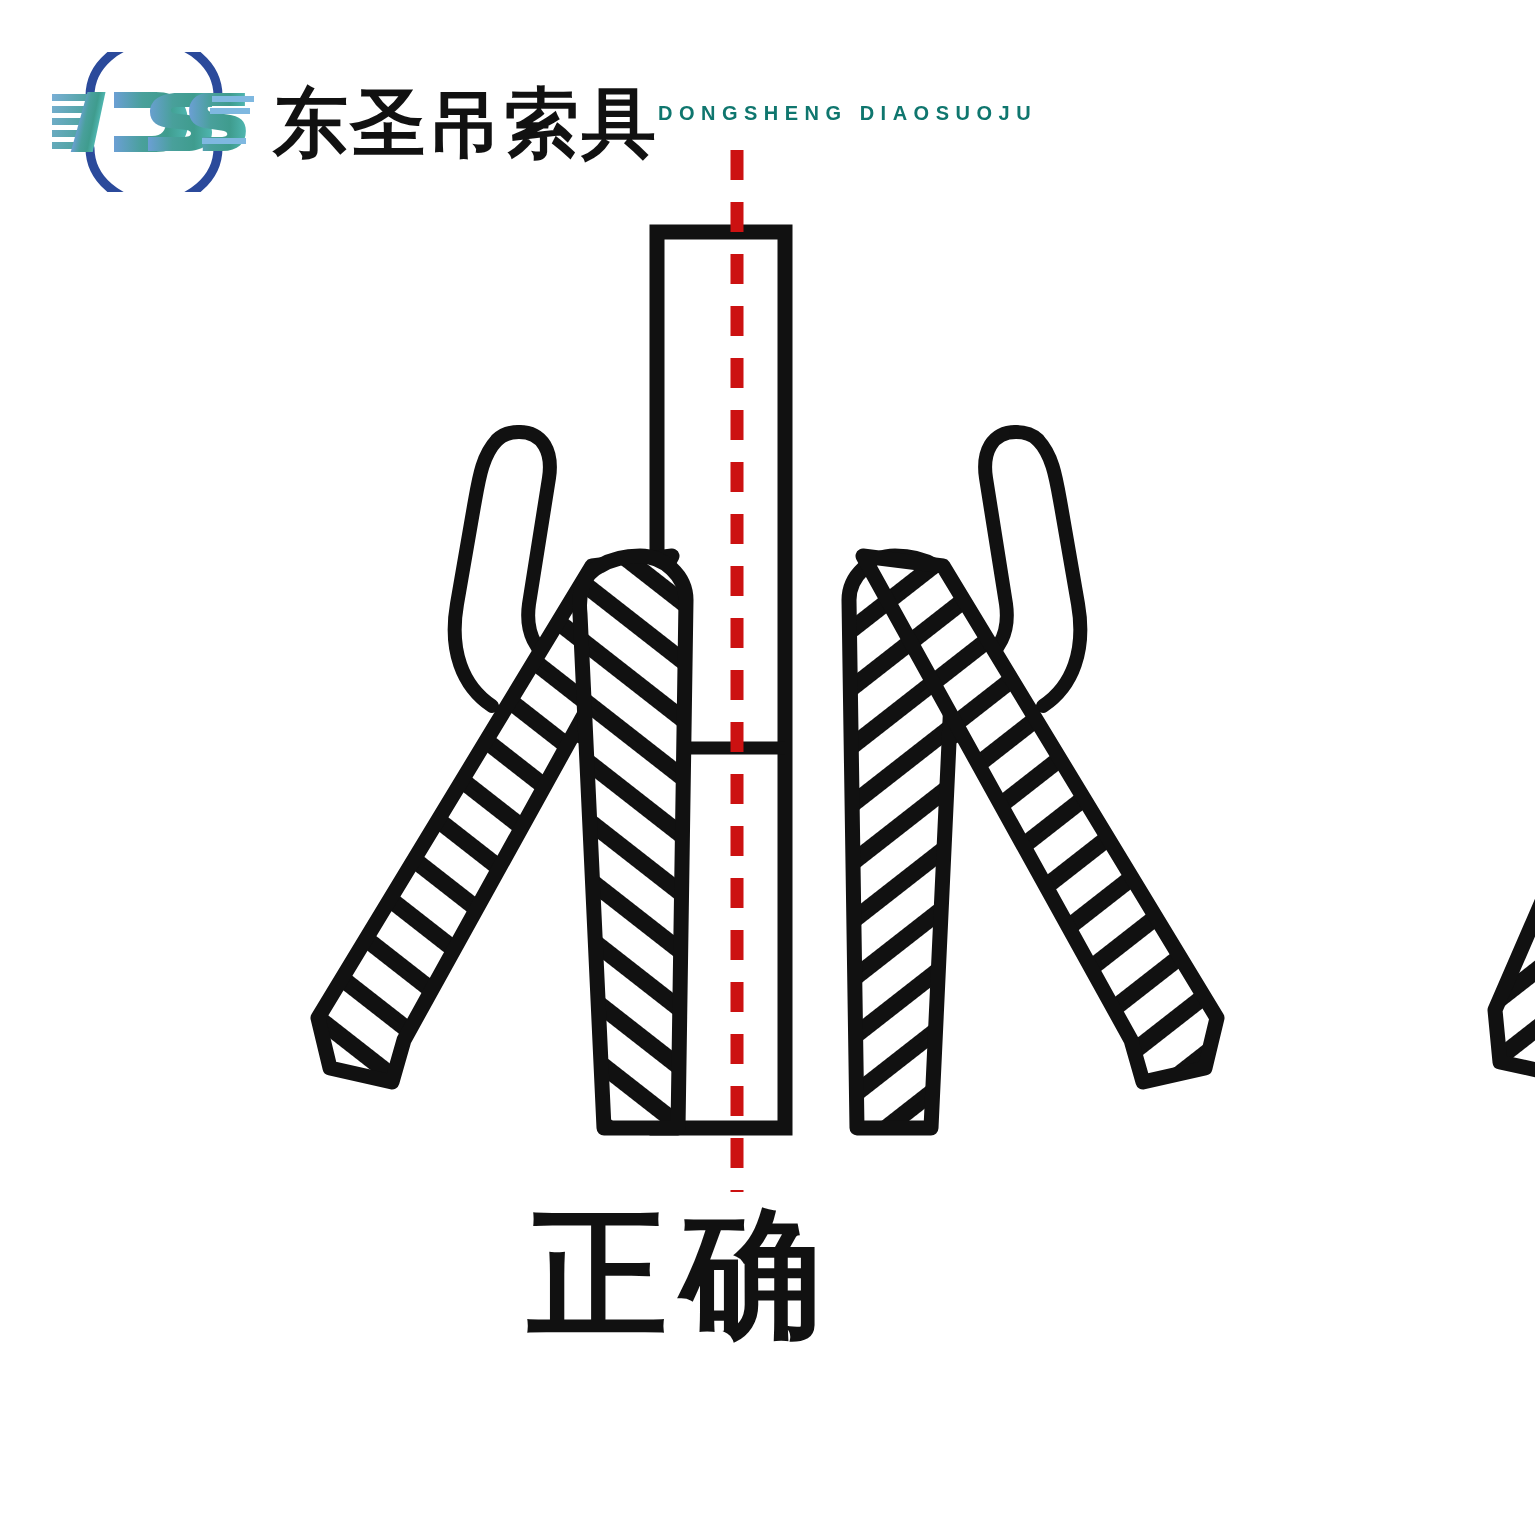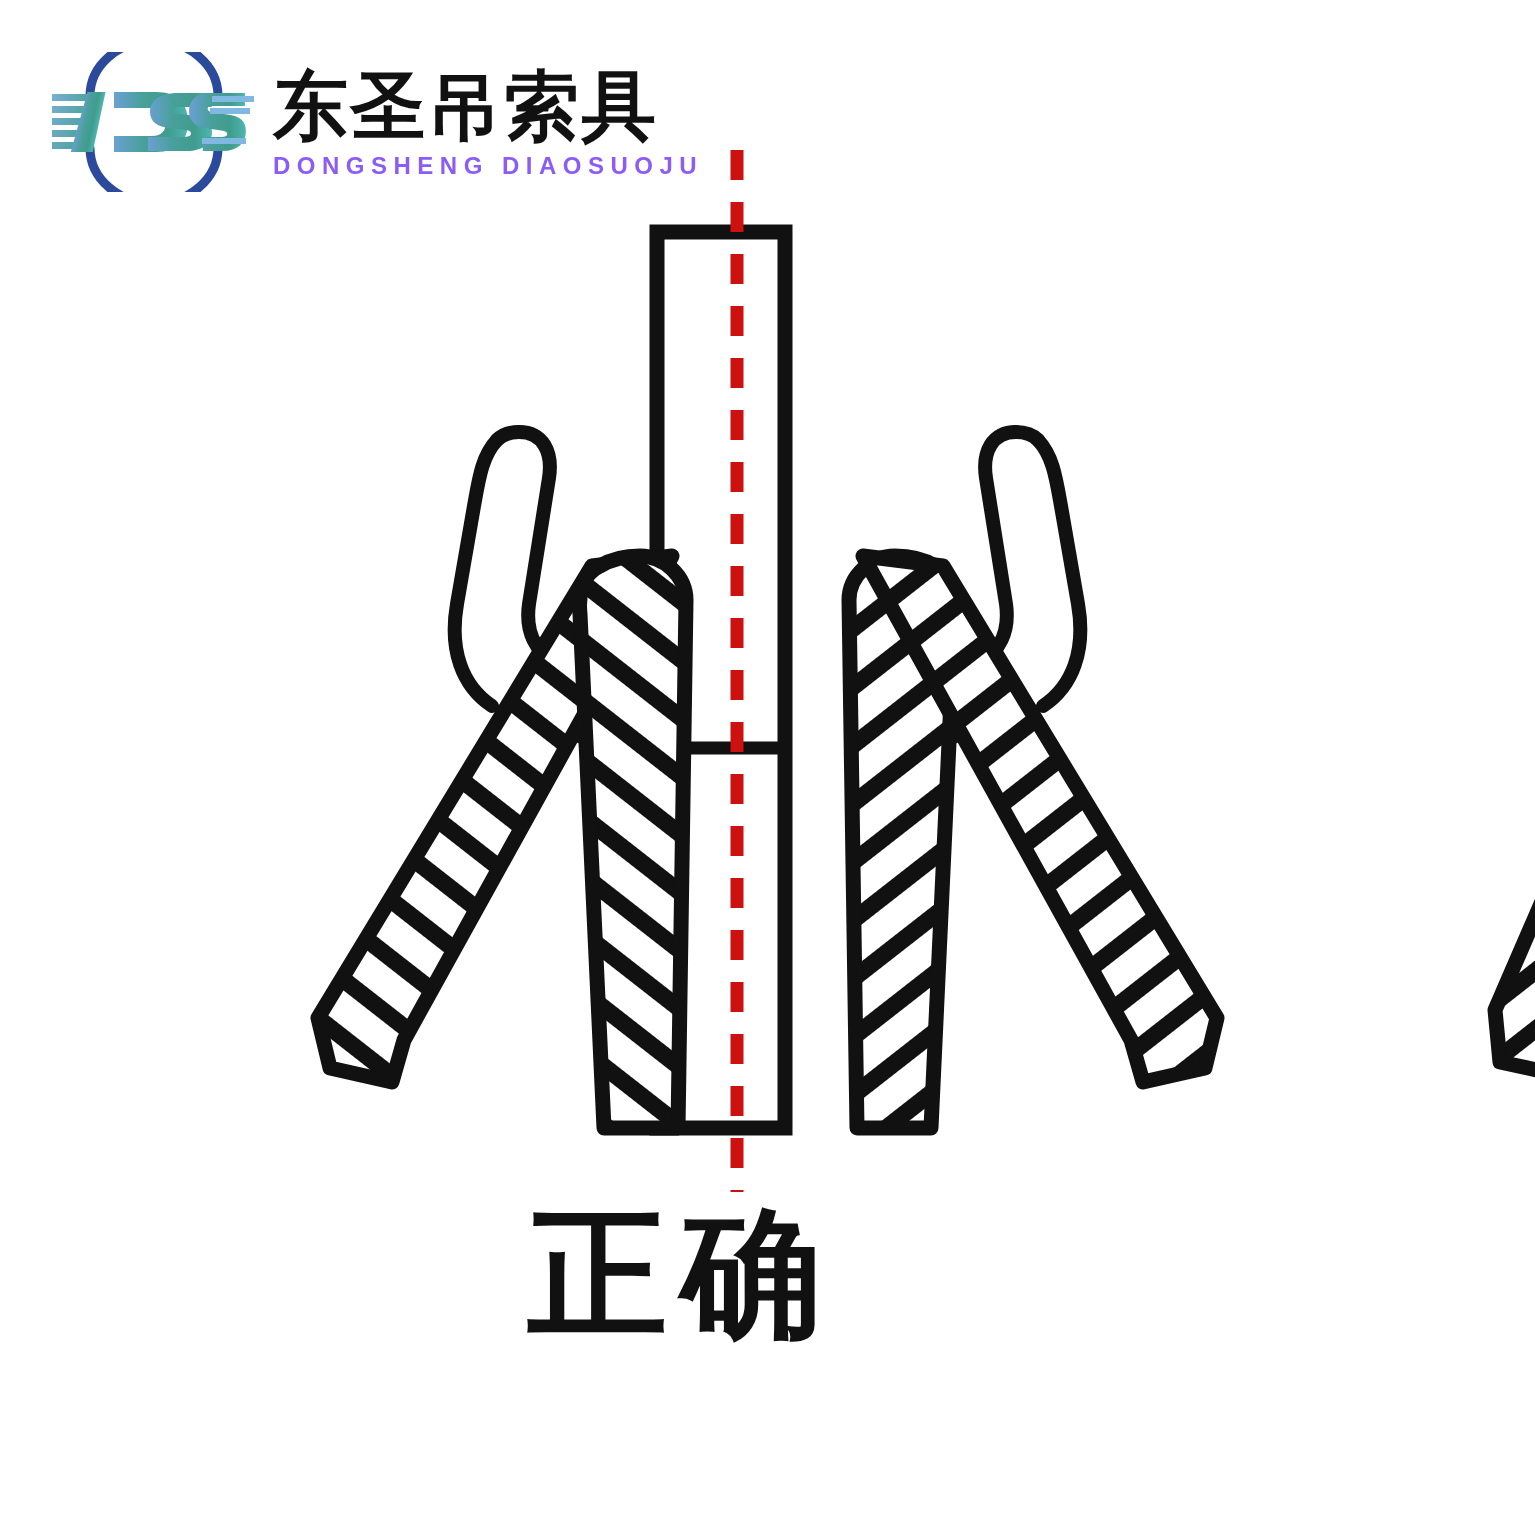--- a/index.html
+++ b/index.html
@@ -25,42 +25,42 @@
     align-items: center;
     gap: 16px;
   }
   #brand-mark {
     width: 205px;
     height: 140px;
     flex: 0 0 auto;
   }
   #brand-text {
     display: flex;
-    flex-direction: column;
+    flex-direction: row;
     justify-content: center;
     padding-top: 2px;
   }
   #brand-cn {
     font-family: "DejaVu Serif", "Liberation Serif", serif;
     font-weight: bold;
     font-size: 75px;
     line-height: 82px;
     color: #111111;
     letter-spacing: 2px;
     white-space: nowrap;
   }
   #brand-en {
     font-family: "Liberation Sans", sans-serif;
     font-weight: bold;
-    font-size: 24px;
+    font-size: 20px;
     line-height: 30px;
-    color: #8b5cf6;
+    color: #0f766e;
     letter-spacing: 6.5px;
     white-space: nowrap;
-    margin-top: 4px;
+    margin-top: 16px;
   }
 
   
   #figure {
     position: absolute;
     left: 0;
     top: 0;
     width: 1535px;
     height: 1535px;
   }

